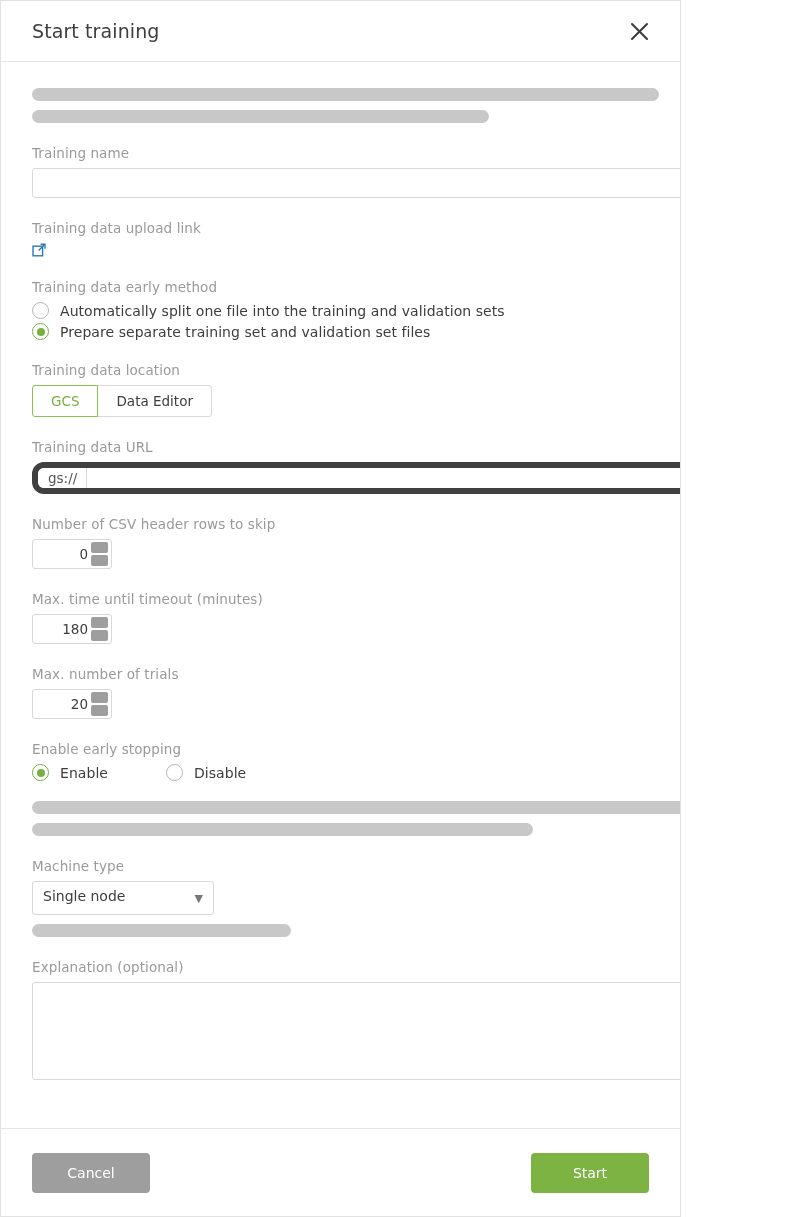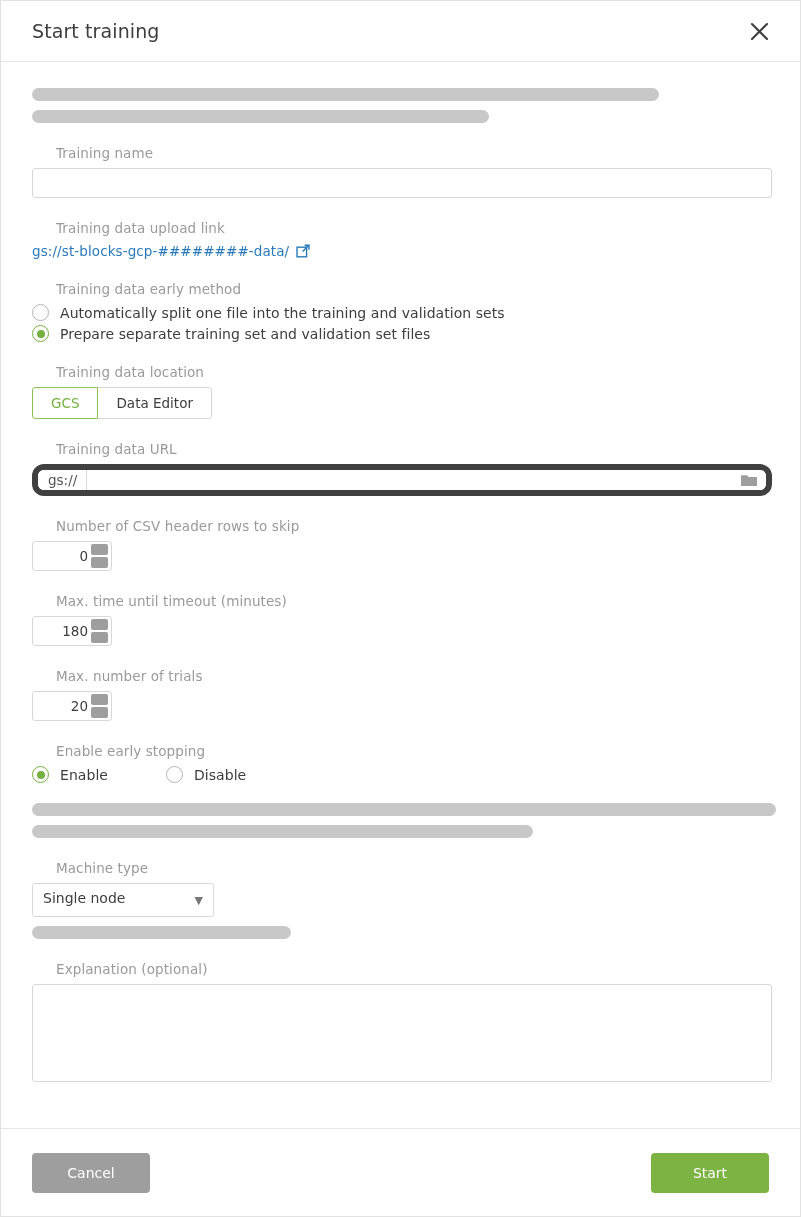--- a/index.html
+++ b/index.html
@@ -6,21 +6,21 @@
     margin: 0;
     padding: 0;
     background: #ffffff;
   }
   body {
     font-family: "DejaVu Sans", "Liberation Sans", sans-serif;
     -webkit-font-smoothing: antialiased;
   }
   #dialog {
     position: relative;
-    width: 801px;
+    width: 681px;
     height: 1217px;
     box-sizing: border-box;
     background: #ffffff;
     border: 1px solid #e2e2e2;
     display: flex;
     flex-direction: column;
     overflow: hidden;
   }
 
   
@@ -65,21 +65,20 @@
     height: 13px;
   }
   .skel-gap { height: 9px; }
 
   .field { margin-top: 22px; }
   .label {
     font-size: 13.5px;
     color: #9a9a9a;
     margin-bottom: 7px;
     letter-spacing: .1px;
-    margin-left: 24px;
   }
 
   .text-input {
     width: 740px;
     height: 30px;
     box-sizing: border-box;
     border: 1px solid #d8d8d8;
     border-radius: 3px;
     background: #fff;
     font-family: inherit;
@@ -341,21 +340,20 @@
     <div class="skel" style="width:457px"></div>
 
     <div class="field">
       <div class="label">Training name</div>
       <input class="text-input" type="text" value="" style="">
     </div>
 
     <div class="field">
       <div class="label">Training data upload link</div>
       <div class="link-row">
-        <a class="gs-link" href="#">gs://st-blocks-gcp-########-data/</a>
         <span>
           <svg class="ext-icon" width="14" height="14" viewBox="0 0 14 14" aria-hidden="true">
             <rect x="1" y="3.2" width="9.6" height="9.6" fill="none" stroke="#2a7ab9" stroke-width="1.4"></rect>
             <path d="M6.6 7.4 L12.6 1.4" stroke="#2a7ab9" stroke-width="1.4" fill="none"></path>
             <path d="M8.6 1.3 L13 1.3 L13 5.7" fill="none" stroke="#2a7ab9" stroke-width="1.4"></path>
           </svg>
         </span>
       </div>
     </div>
 

